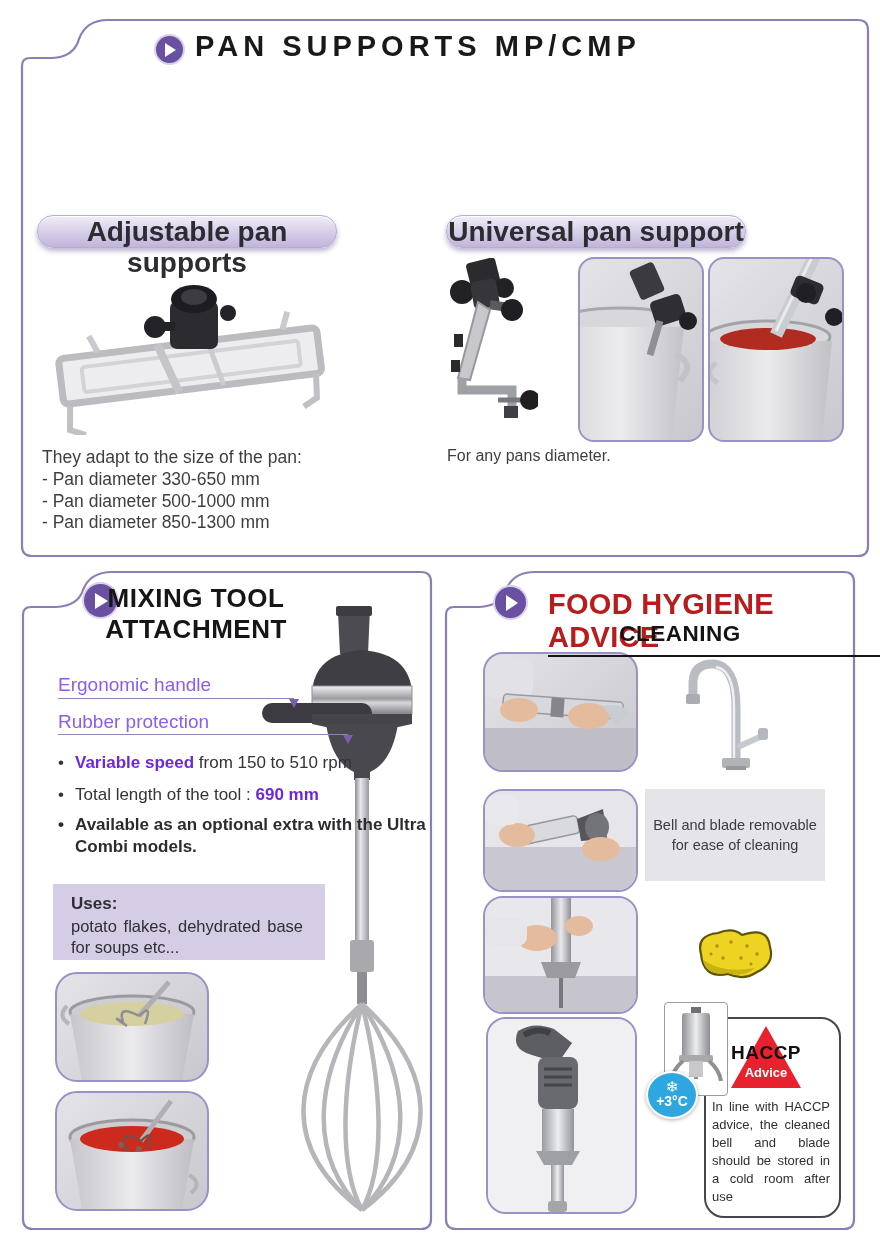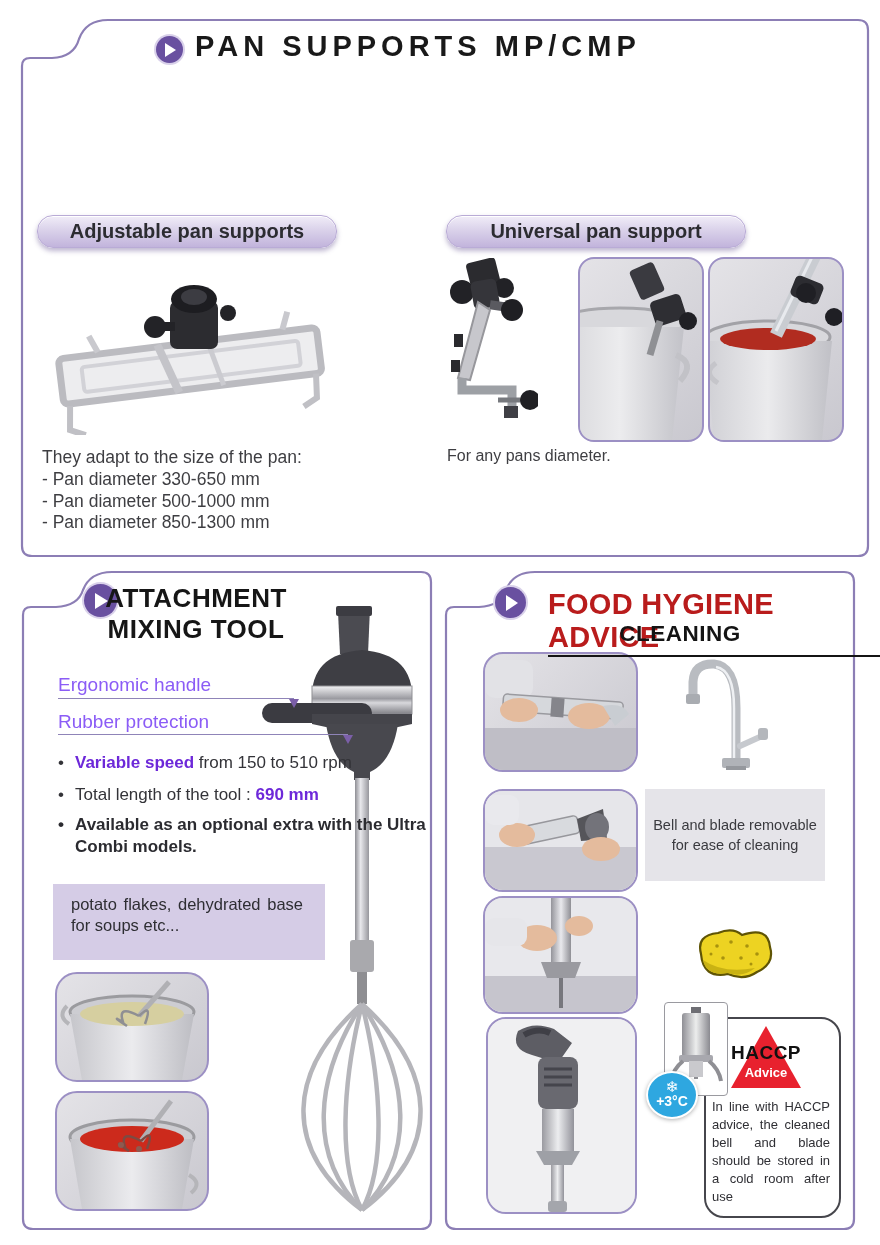--- a/index.html
+++ b/index.html
@@ -20,21 +20,21 @@
   #icon-mix{left:84px;top:584px;width:33px;height:33px;}
   #icon-mix .tri{border-left:13px solid #fff;border-top-width:8px;border-bottom-width:8px;margin-left:5px;}
   #icon-hyg{left:495px;top:587px;width:31px;height:31px;}
   #icon-hyg .tri{border-left:12px solid #fff;border-top-width:8px;border-bottom-width:8px;margin-left:5px;}
 
   
   .page-title{left:195px;top:30px;font-size:29px;font-weight:bold;letter-spacing:5px;color:#191919;z-index:5;}
   .intro{left:45px;top:82px;width:790px;text-align:center;font-size:22.5px;line-height:36.5px;
          font-weight:bold;color:#7b7b7e;z-index:5;}
   .pill{position:absolute;height:31px;border-radius:16px;text-align:center;line-height:31px;
-        font-size:20px;font-weight:bold;color:#2c2c31;z-index:5;
+        font-size:28px;font-weight:bold;color:#2c2c31;z-index:5;
         background:linear-gradient(180deg,#F1EDF8 0%,#DAD2EA 45%,#C2B4DC 100%);
         box-shadow:0 3px 5px rgba(108,92,150,.45), inset 0 1px 0 #fff;border:1px solid #b9abd6;}
   .pill-left{left:37px;top:215px;width:298px;}
   .pill-right{left:446px;top:215px;width:298px;}
   .caption-left{left:42px;top:447px;font-size:17.5px;line-height:21.8px;color:#3e3e42;z-index:5;}
   .caption-right{left:447px;top:447px;font-size:16px;color:#3e3e42;z-index:5;}
 
   .photo{position:absolute;border:2px solid #9C90C4;overflow:hidden;z-index:4;
          background:linear-gradient(135deg,#e4e3e7,#c9c8cf);}
   .p-pan1{left:578px;top:257px;width:122px;height:181px;border-radius:16px;}
@@ -201,22 +201,22 @@
     <div>- Pan diameter 330-650 mm</div>
     <div>- Pan diameter 500-1000 mm</div>
     <div>- Pan diameter 850-1300 mm</div>
   </div>
   <div class="abs caption-right">For any pans diameter.</div>
 
   <div class="play-icon" id="icon-mix">
     <span class="tri"></span>
   </div>
   <div class="abs mix-title">
+    <div>MIXING TOOL</div>
     <div>ATTACHMENT</div>
-    <div>MIXING TOOL</div>
   </div>
 
   <svg class="abs img-whisk" viewBox="0 0 185 635">
     <defs>
       <linearGradient id="g_chrome" x1="0" y1="0" x2="0" y2="1">
         <stop offset="0" stop-color="#f2f2f4"></stop>
           <stop offset=".45" stop-color="#9a9aa0"></stop>
         <stop offset=".6" stop-color="#d8d8dc"></stop>
           <stop offset="1" stop-color="#808086"></stop>
       </linearGradient>
@@ -257,20 +257,21 @@
     <span class="dot">•</span><span class="bold">Variable speed</span><span> from 150 to 510 rpm</span>
   </div>
   <div class="bullet b2">
     <span class="dot">•</span><span>Total length of the tool : </span><span class="bold">690 mm</span>
   </div>
   <div class="bullet b3">
     <span class="dot">•</span><span>Available as an optional extra with the Ultra Combi models.</span>
   </div>
 
   <div class="abs uses-box">
+    <div class="uses-title">Uses:</div>
     <div class="uses-text">potato flakes, dehydrated base for soups etc...</div>
   </div>
 
   <div class="photo pot1">
     <svg width="100%" height="100%" viewBox="0 0 150 106" preserveAspectRatio="none">
       <defs>
           <linearGradient id="g_pot1" x1="0" y1="0" x2="1" y2="0">
         <stop offset="0" stop-color="#c6c6cb"></stop>
             <stop offset=".5" stop-color="#ebebee"></stop>
             <stop offset="1" stop-color="#bdbdc3"></stop>

